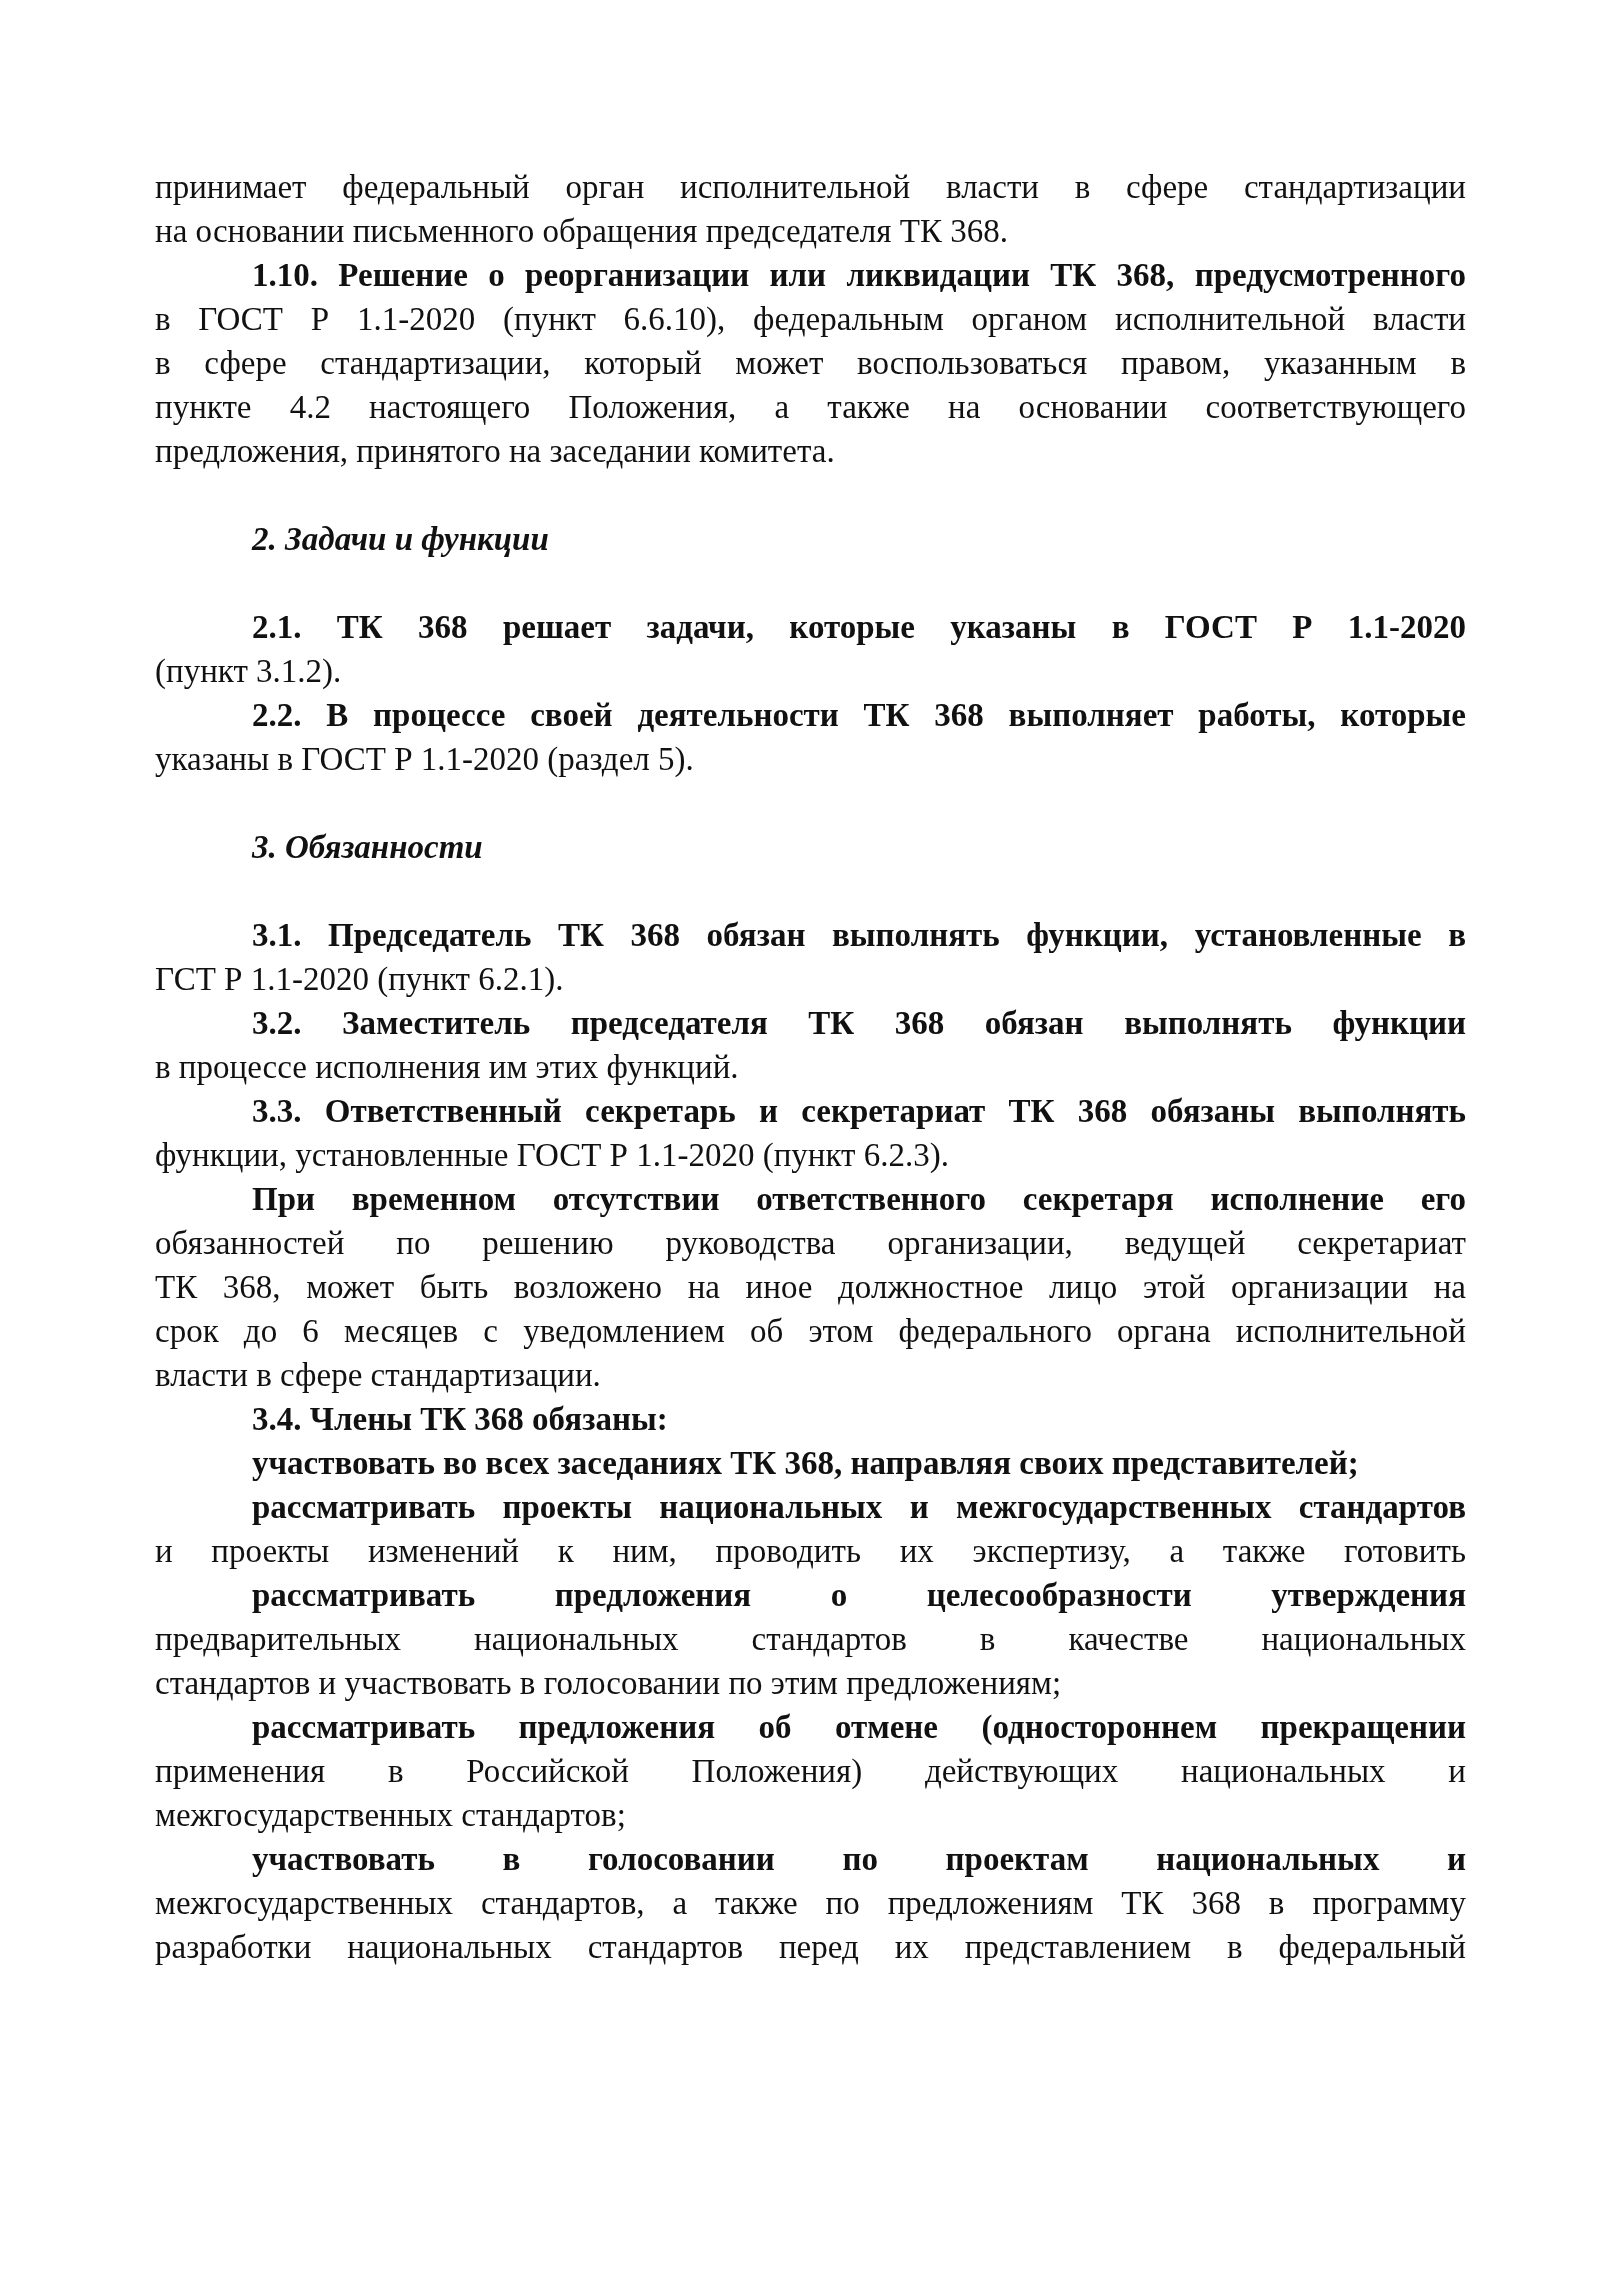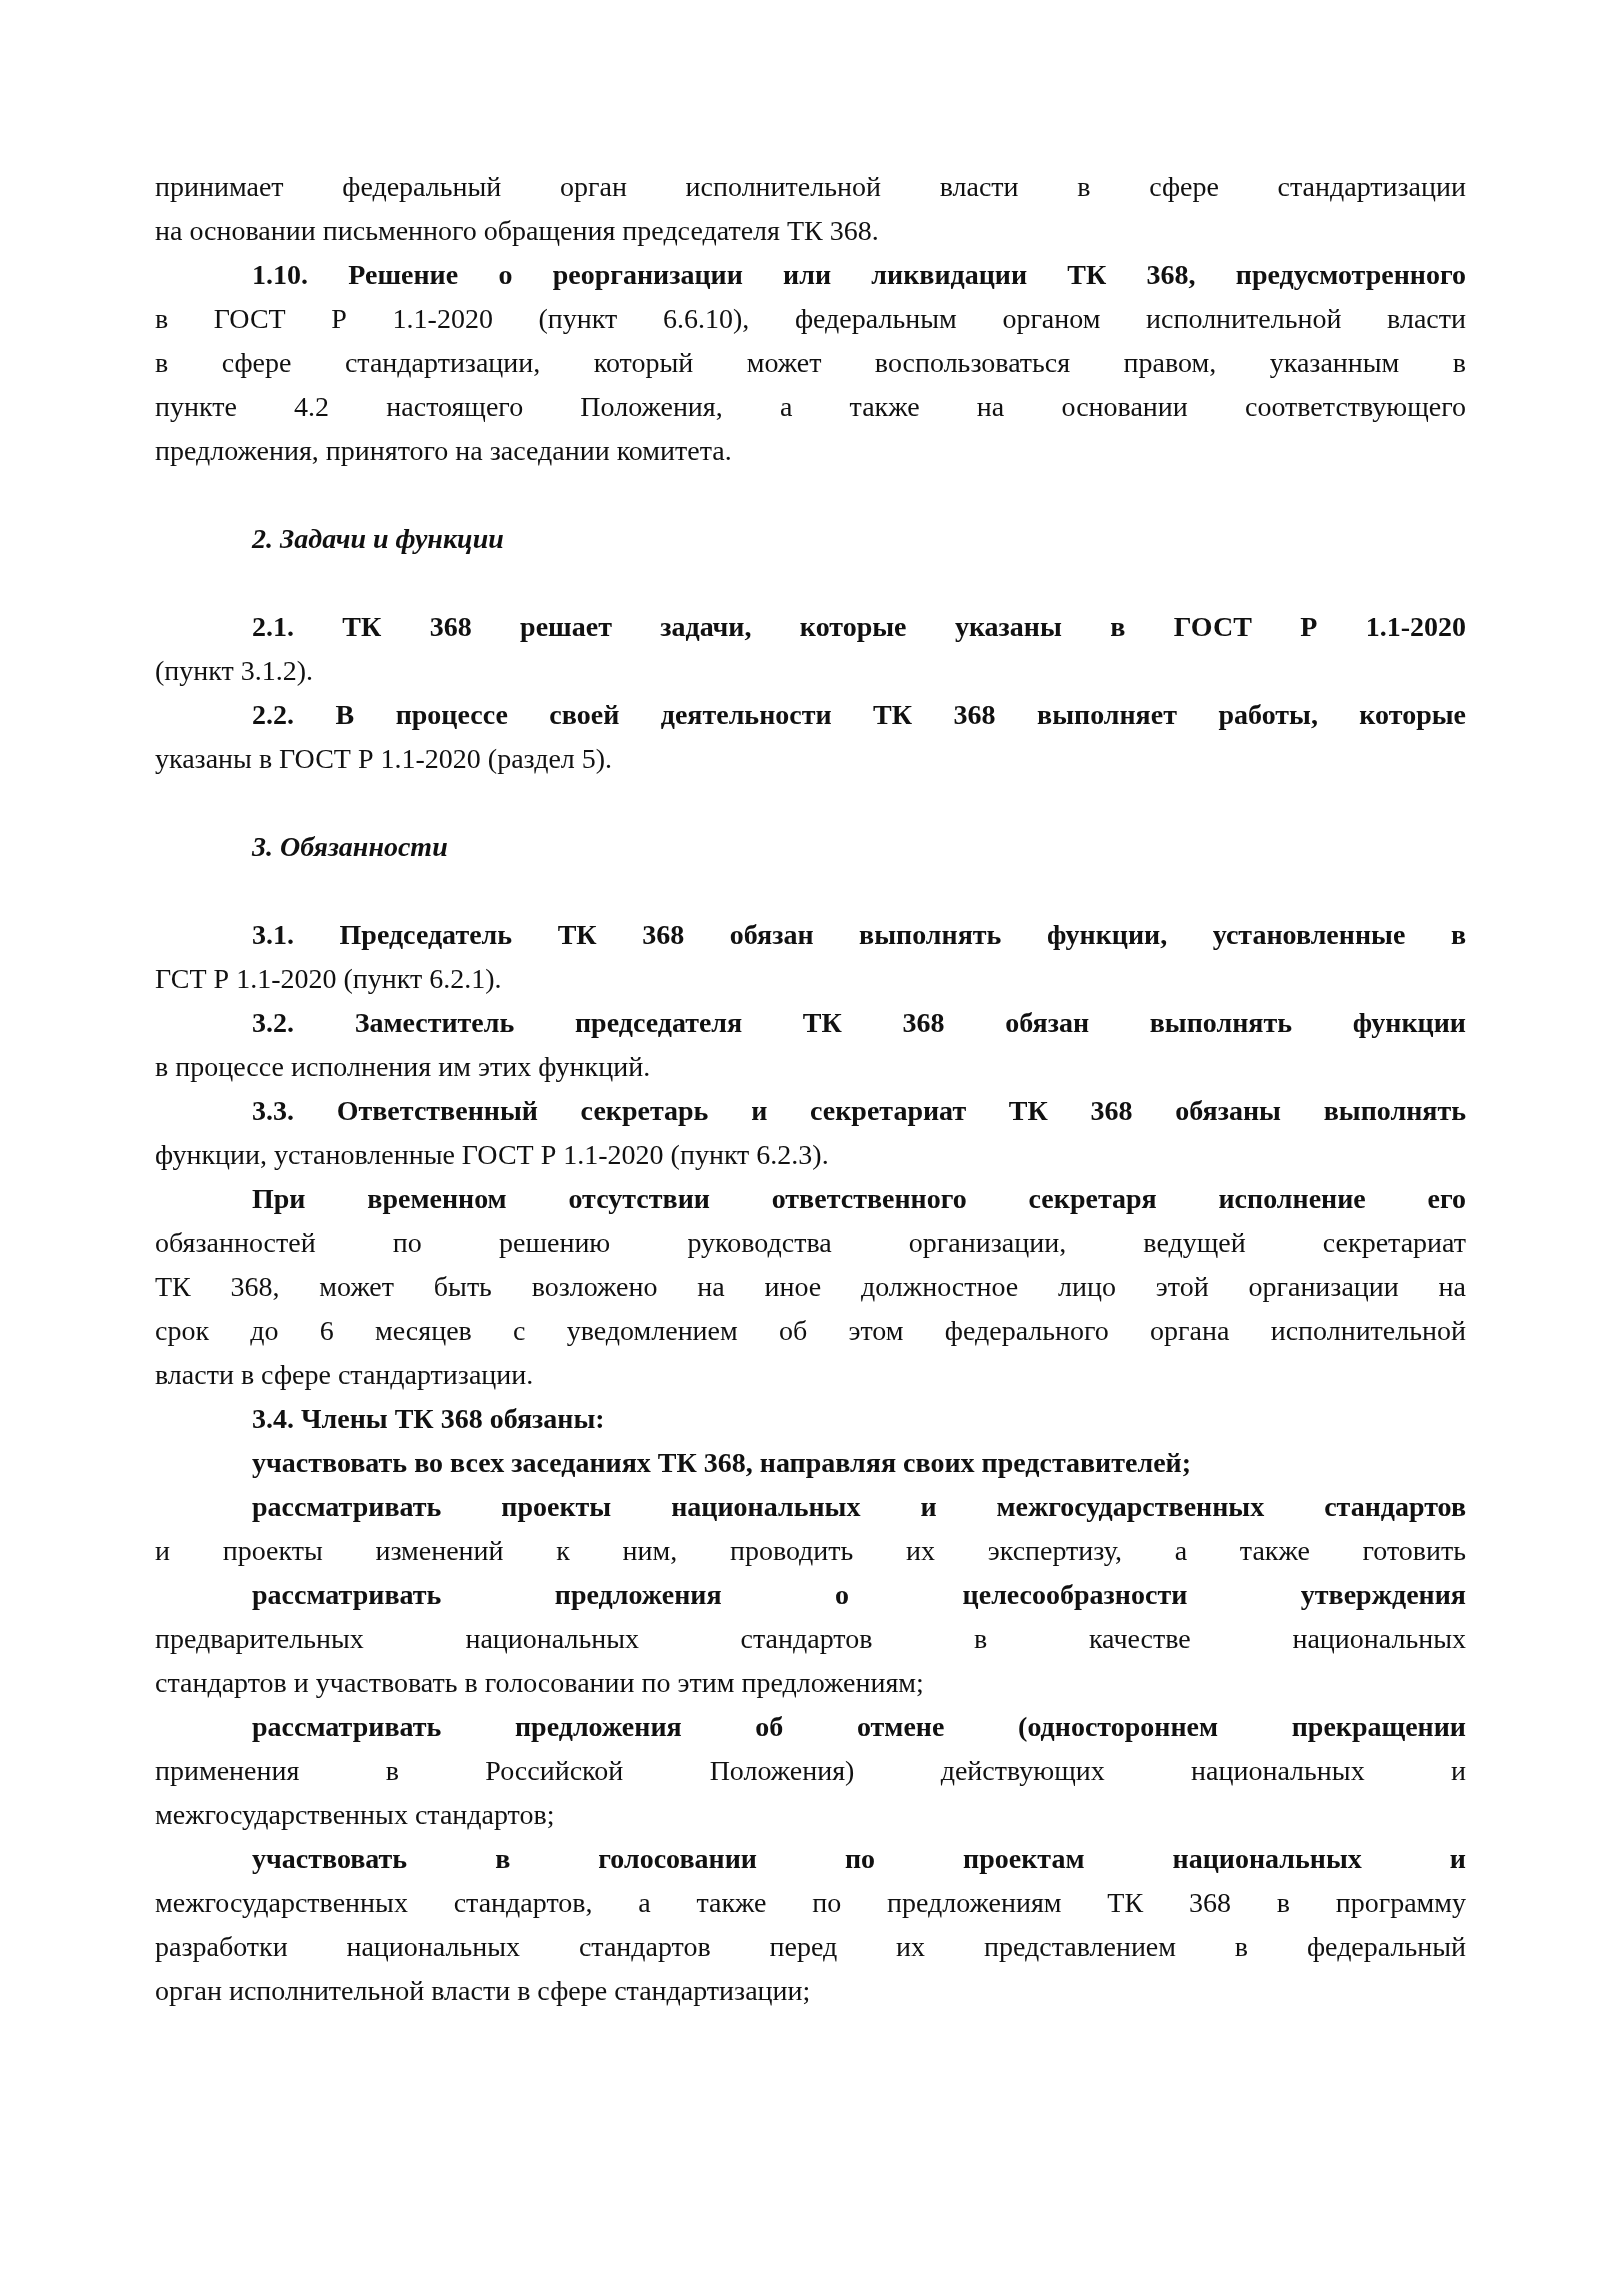--- a/index.html
+++ b/index.html
@@ -1,20 +1,20 @@
 <!DOCTYPE html>
 <html><head>
 <meta charset="utf-8">
 <style>
   html, body { margin: 0; padding: 0; background: #ffffff; }
   body { width: 1620px; height: 2293px; position: relative; overflow: hidden; }
   .page {
     position: absolute; left: 155px; top: 165px; width: 1311px;
     font-family: "Liberation Serif", "DejaVu Serif", serif;
-    font-size: 28px; line-height: 44px; color: #111111;
+    font-size: 33px; line-height: 44px; color: #111111;
   }
   .line { display: block; height: 44px; white-space: nowrap; overflow: visible; }
   .line.j { text-align: justify; text-align-last: justify; white-space: normal; }
   .line.ind { padding-left: 97px; font-weight: bold; }
   .blank { display: block; height: 44px; }
   .heading { font-weight: bold; padding-left: 97px; display: block; height: 44px; font-style: italic; }
   .para { display: block; }
 </style>
 </head>
 <body>
@@ -59,16 +59,15 @@
       <span class="line j">и проекты изменений к ним, проводить их экспертизу, а также готовить</span>
       <span class="line j ind">рассматривать предложения о целесообразности утверждения</span>
       <span class="line j">предварительных национальных стандартов в качестве национальных</span>
       <span class="line">стандартов и участвовать в голосовании по этим предложениям;</span>
       <span class="line j ind">рассматривать предложения об отмене (одностороннем прекращении</span>
       <span class="line j">применения в Российской Положения) действующих национальных и</span>
       <span class="line">межгосударственных стандартов;</span>
       <span class="line j ind">участвовать в голосовании по проектам национальных и</span>
       <span class="line j">межгосударственных стандартов, а также по предложениям ТК 368 в программу</span>
       <span class="line j">разработки национальных стандартов перед их представлением в федеральный</span>
-      <span class="line">орган исполнительной власти в сфере стандартизации;</span>
     </div>
 </div>
 
 
 </body></html>

